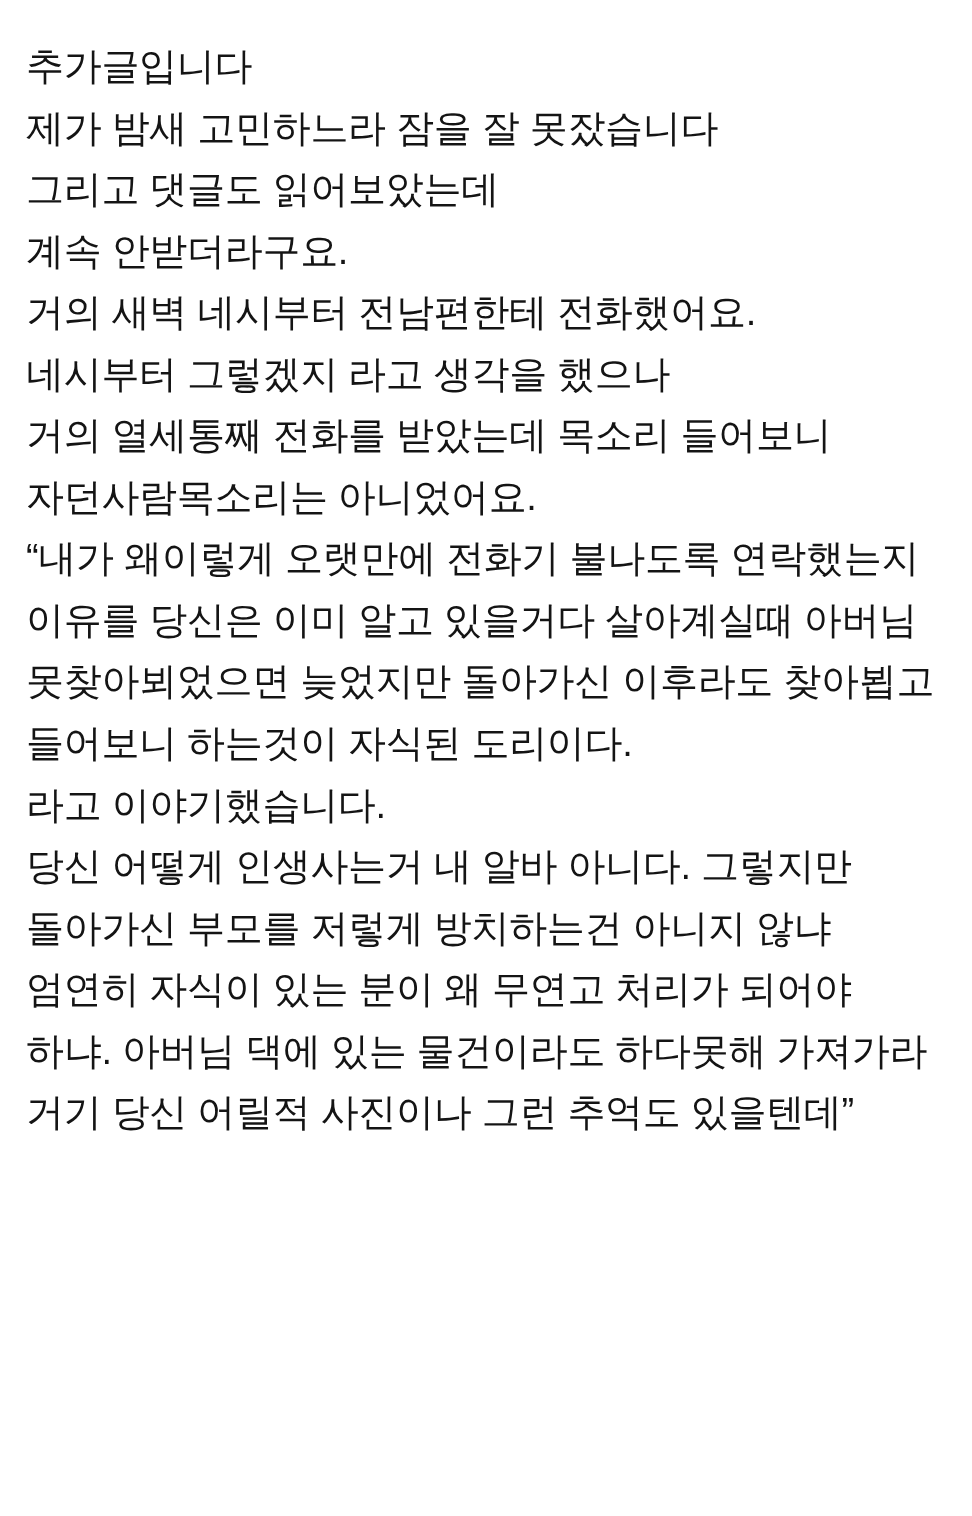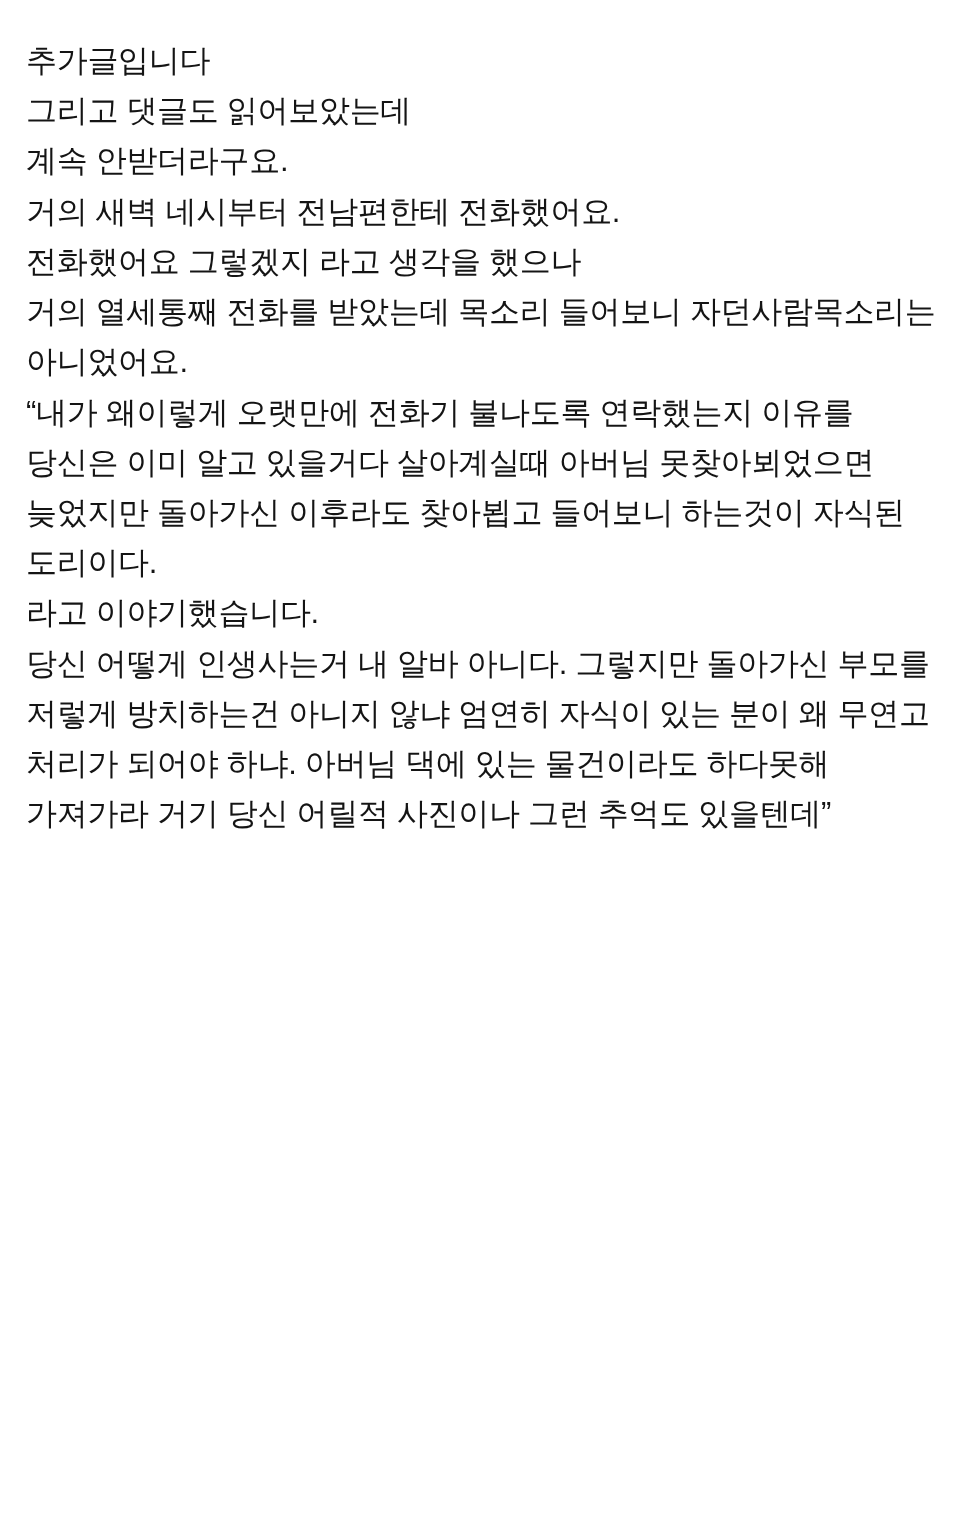--- a/index.html
+++ b/index.html
@@ -17,38 +17,39 @@
     width: 972px;
     min-height: 1516px;
     box-sizing: border-box;
     padding: 36px 26px 20px 26px;
     background: #ffffff;
   }
   .post-body {
     display: block;
   }
   .para {
-    font-size: 31px;
+    font-size: 38px;
     line-height: 1.62;
     letter-spacing: -0.3px;
     color: #141414;
     margin: 0;
     padding: 0;
     word-break: keep-all;
     white-space: pre-wrap;
   }
 </style>
 </head>
 <body>
 
 <div class="page">
   <article class="post-body">
     <p class="para">추가글입니다</p>
+    <p class="para">제가 밤새 고민하느라 잠을 잘 못잤습니다</p>
     <p class="para">그리고 댓글도 읽어보았는데</p>
     <p class="para">계속 안받더라구요.</p>
     <p class="para">거의 새벽 네시부터 전남편한테 전화했어요.</p>
-    <p class="para">전화했어요 그렇겠지 라고 생각을 했으나</p>
+    <p class="para">네시부터 그렇겠지 라고 생각을 했으나</p>
     <p class="para">거의 열세통째 전화를 받았는데 목소리 들어보니 자던사람목소리는 아니었어요.</p>
     <p class="para">“내가 왜이렇게 오랫만에 전화기 불나도록 연락했는지 이유를 당신은 이미 알고 있을거다 살아계실때 아버님 못찾아뵈었으면 늦었지만 돌아가신 이후라도 찾아뵙고 들어보니 하는것이 자식된 도리이다.</p>
     <p class="para">라고 이야기했습니다.</p>
     <p class="para">당신 어떻게 인생사는거 내 알바 아니다. 그렇지만 돌아가신 부모를 저렇게 방치하는건 아니지 않냐 엄연히 자식이 있는 분이 왜 무연고 처리가 되어야 하냐. 아버님 댁에 있는 물건이라도 하다못해 가져가라 거기 당신 어릴적 사진이나 그런 추억도 있을텐데”</p>
   </article>
 </div>
 
 </body></html>

